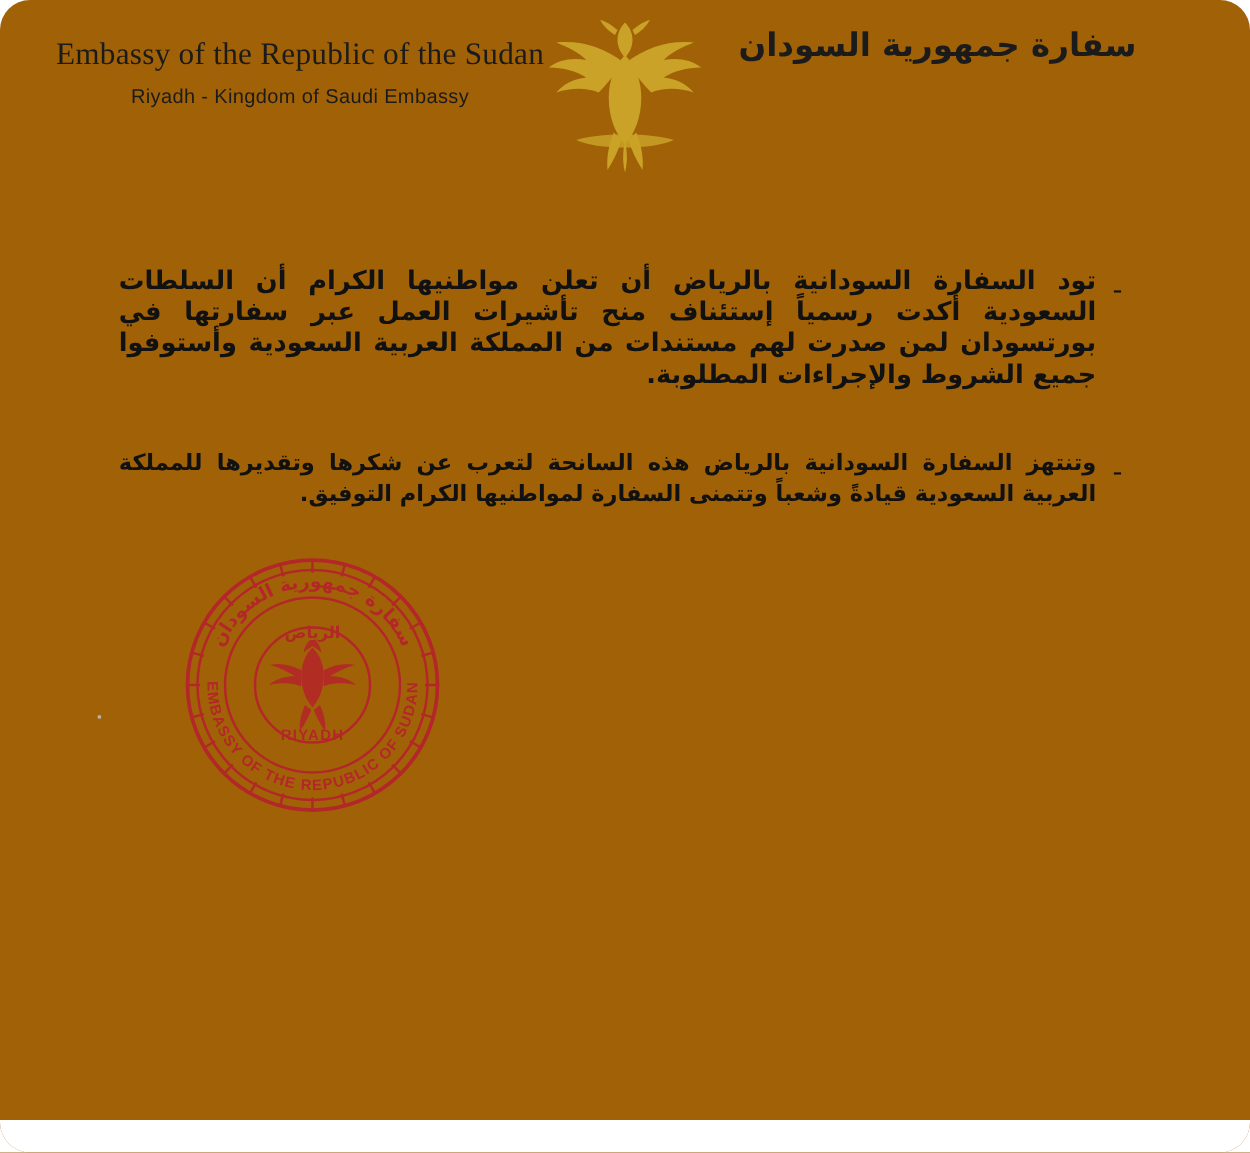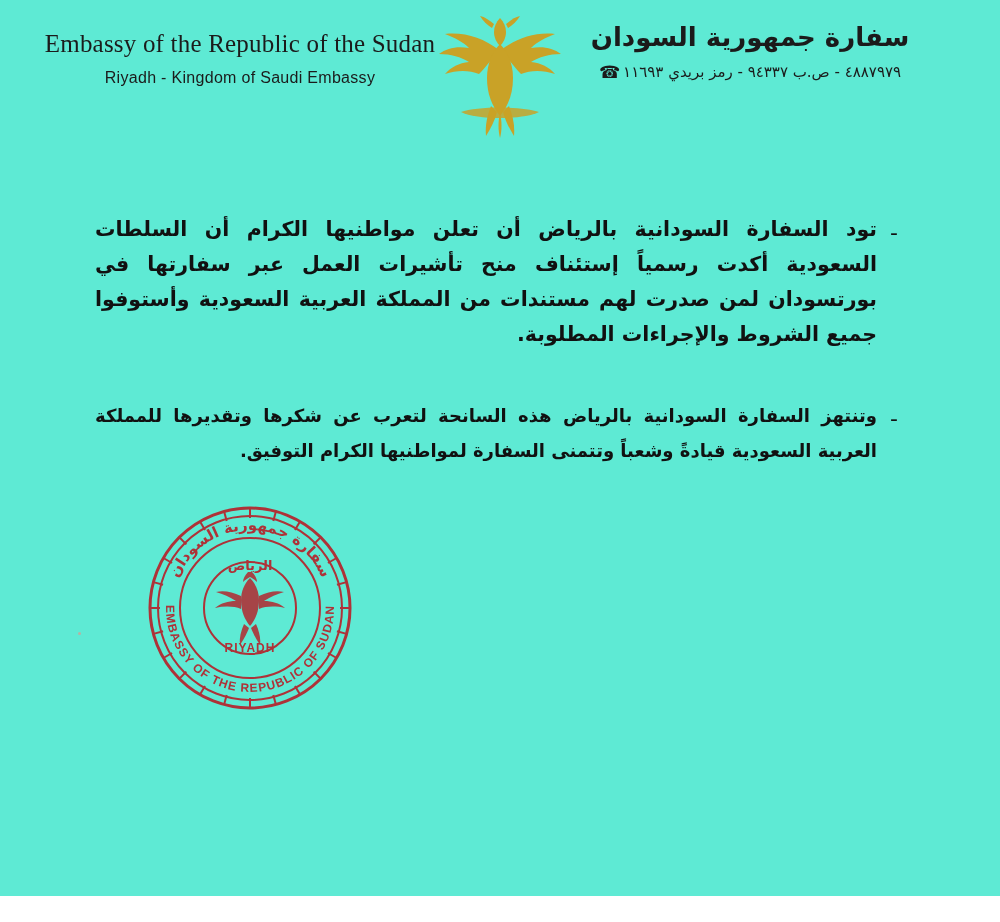--- a/index.html
+++ b/index.html
@@ -10,23 +10,24 @@
     width: 1000px;
     height: 922px;
     background: #ffffff;
     font-family: "Liberation Serif", serif;
     overflow: hidden;
   }
   .page {
     position: relative;
     width: 1000px;
     height: 922px;
-    background: #5eead4;
+    background: #a16207;
     box-sizing: border-box;
     overflow: hidden;
+    border-radius: 24px;
   }
   
   .header {
     position: relative;
     height: 150px;
     width: 100%;
   }
   .header-left {
     position: absolute;
     left: 40px;
@@ -129,21 +130,21 @@
     width: 22px;
     flex: 0 0 22px;
     text-align: center;
     color: #111;
   }
   .para-text {
     flex: 1 1 auto;
     font-family: "DejaVu Sans", sans-serif;
     font-weight: bold;
     font-size: 20.5px;
-    line-height: 35px;
+    line-height: 25px;
     color: #111;
     text-align: justify;
     text-justify: inter-word;
     padding-right: 6px;
   }
   .para-2 .para-text {
     font-size: 18px;
   }
   
   .stamp-area {
@@ -225,23 +226,20 @@
           <path d="M84 98 C88 108 90 118 89 128 C84 120 80 112 78 104 Z"></path>
           <path d="M75 104 C73 114 73 122 75 130 C77 122 77 114 75 104 Z"></path>
 
           <path d="M36 104 C52 98 98 98 114 104 C98 112 52 112 36 104 Z" opacity="0.85"></path>
         </g>
       </svg>
     </div>
 
     <div class="header-right">
       <div class="line1">سفارة جمهورية السودان</div>
-      <div class="line3">
-        <span>٤٨٨٧٩٧٩ - ص.ب ٩٤٣٣٧ - رمز بريدي ١١٦٩٣</span><span class="phone-glyph">☎</span>
-      </div>
     </div>
 
   </div>
 
 
   <div class="body-block">
 
     <div class="para para-1">
       <div class="bullet">-</div>
       <div class="para-text">تود السفارة السودانية بالرياض أن تعلن مواطنيها الكرام أن السلطات السعودية أكدت رسمياً إستئناف منح تأشيرات العمل عبر سفارتها في بورتسودان لمن صدرت لهم مستندات من المملكة العربية السعودية وأستوفوا جميع الشروط والإجراءات المطلوبة.</div>

